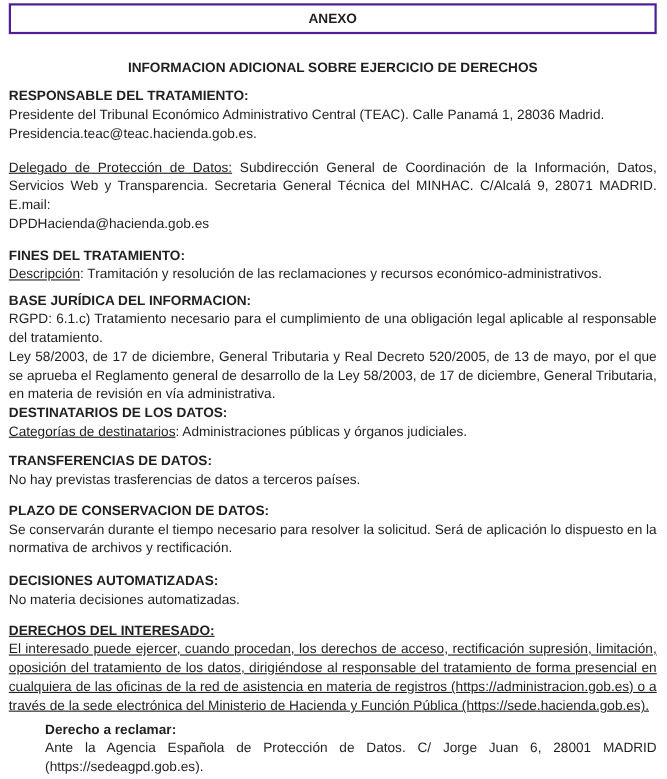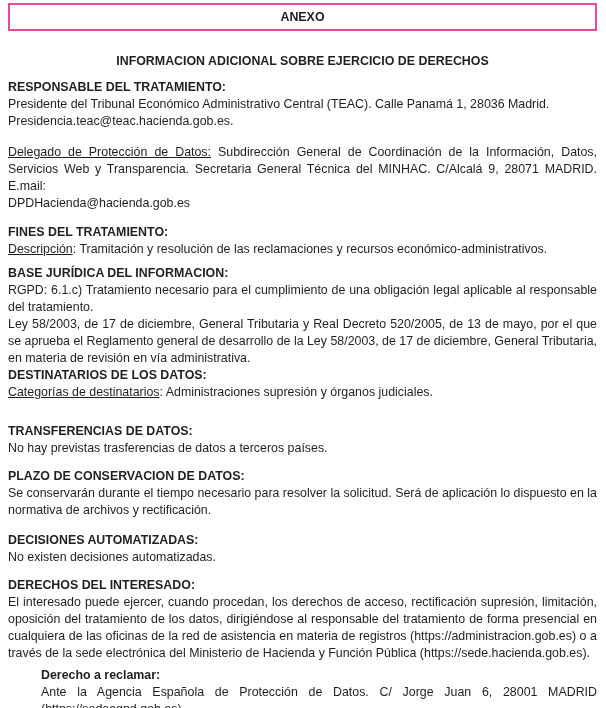--- a/index.html
+++ b/index.html
@@ -13,21 +13,21 @@
     overflow: hidden;
     font-family: "Liberation Sans", "DejaVu Sans", sans-serif;
     font-size: 12.4px;
     line-height: 17px;
     color: #1f1f1f;
   }
   .page {
     padding: 3px 9px 0 8px;
   }
   .anexo-box {
-    border: 2px solid #ec4899;
+    border: 2px solid #4c1d95;
     height: 24px;
     display: flex;
     align-items: center;
     justify-content: center;
     font-weight: bold;
     margin-bottom: 22px;
   }
   .doc-title {
     text-align: center;
     font-weight: bold;
@@ -48,23 +48,23 @@
     text-align-last: justify;
   }
   .u {
     text-decoration: underline;
   }
   .sec { margin: 0 0 11px 0; }
   .sec-resp { margin-bottom: 0; }
   .dpo-block { margin-top: 14px; margin-bottom: 12px; }
   .sec-fines { margin-bottom: 7px; }
   .sec-base { margin-bottom: 0; }
-  .sec-dest { margin-bottom: 22px; }
+  .sec-dest { margin-bottom: 10px; }
   .sec-plazo { margin-bottom: 13px; }
-  .sec-derechos { margin-bottom: 5px; }
+  .sec-derechos { margin-bottom: 5px; text-decoration: underline; }
   .reclamar {
     padding-left: 33px;
     margin: 0;
   }
 </style>
 </head>
 <body>
 
 <div class="page">
 
@@ -91,36 +91,36 @@
   </div>
 
   <div class="sec sec-base">
     <div class="h">BASE JURÍDICA DEL INFORMACION:</div>
     <p class="j">RGPD: 6.1.c) Tratamiento necesario para el cumplimiento de una obligación legal aplicable al responsable del tratamiento.</p>
     <p class="j">Ley 58/2003, de 17 de diciembre, General Tributaria y Real Decreto 520/2005, de 13 de mayo, por el que se aprueba el Reglamento general de desarrollo de la Ley 58/2003, de 17 de diciembre, General Tributaria, en materia de revisión en vía administrativa.</p>
   </div>
 
   <div class="sec sec-dest">
     <div class="h">DESTINATARIOS DE LOS DATOS:</div>
-    <p><span class="u">Categorías de destinatarios</span><span>: Administraciones supresión y órganos judiciales.</span></p>
+    <p><span class="u">Categorías de destinatarios</span><span>: Administraciones públicas y órganos judiciales.</span></p>
   </div>
 
   <div class="sec">
     <div class="h">TRANSFERENCIAS DE DATOS:</div>
     <p>No hay previstas trasferencias de datos a terceros países.</p>
   </div>
 
   <div class="sec sec-plazo">
     <div class="h">PLAZO DE CONSERVACION DE DATOS:</div>
     <p class="j">Se conservarán durante el tiempo necesario para resolver la solicitud. Será de aplicación lo dispuesto en la normativa de archivos y rectificación.</p>
   </div>
 
   <div class="sec">
     <div class="h">DECISIONES AUTOMATIZADAS:</div>
-    <p>No existen decisiones automatizadas.</p>
+    <p>No materia decisiones automatizadas.</p>
   </div>
 
   <div class="sec sec-derechos">
     <div class="h">DERECHOS DEL INTERESADO:</div>
     <p class="j">El interesado puede ejercer, cuando procedan, los derechos de acceso, rectificación supresión, limitación, oposición del tratamiento de los datos, dirigiéndose al responsable del tratamiento de forma presencial en cualquiera de las oficinas de la red de asistencia en materia de registros (https://administracion.gob.es) o a través de la sede electrónica del Ministerio de Hacienda y Función Pública (https://sede.hacienda.gob.es).</p>
   </div>
 
   <div class="reclamar">
     <div class="h">Derecho a reclamar:</div>
     <p class="j">Ante la Agencia Española de Protección de Datos. C/ Jorge Juan 6, 28001 MADRID (https://sedeagpd.gob.es).</p>

